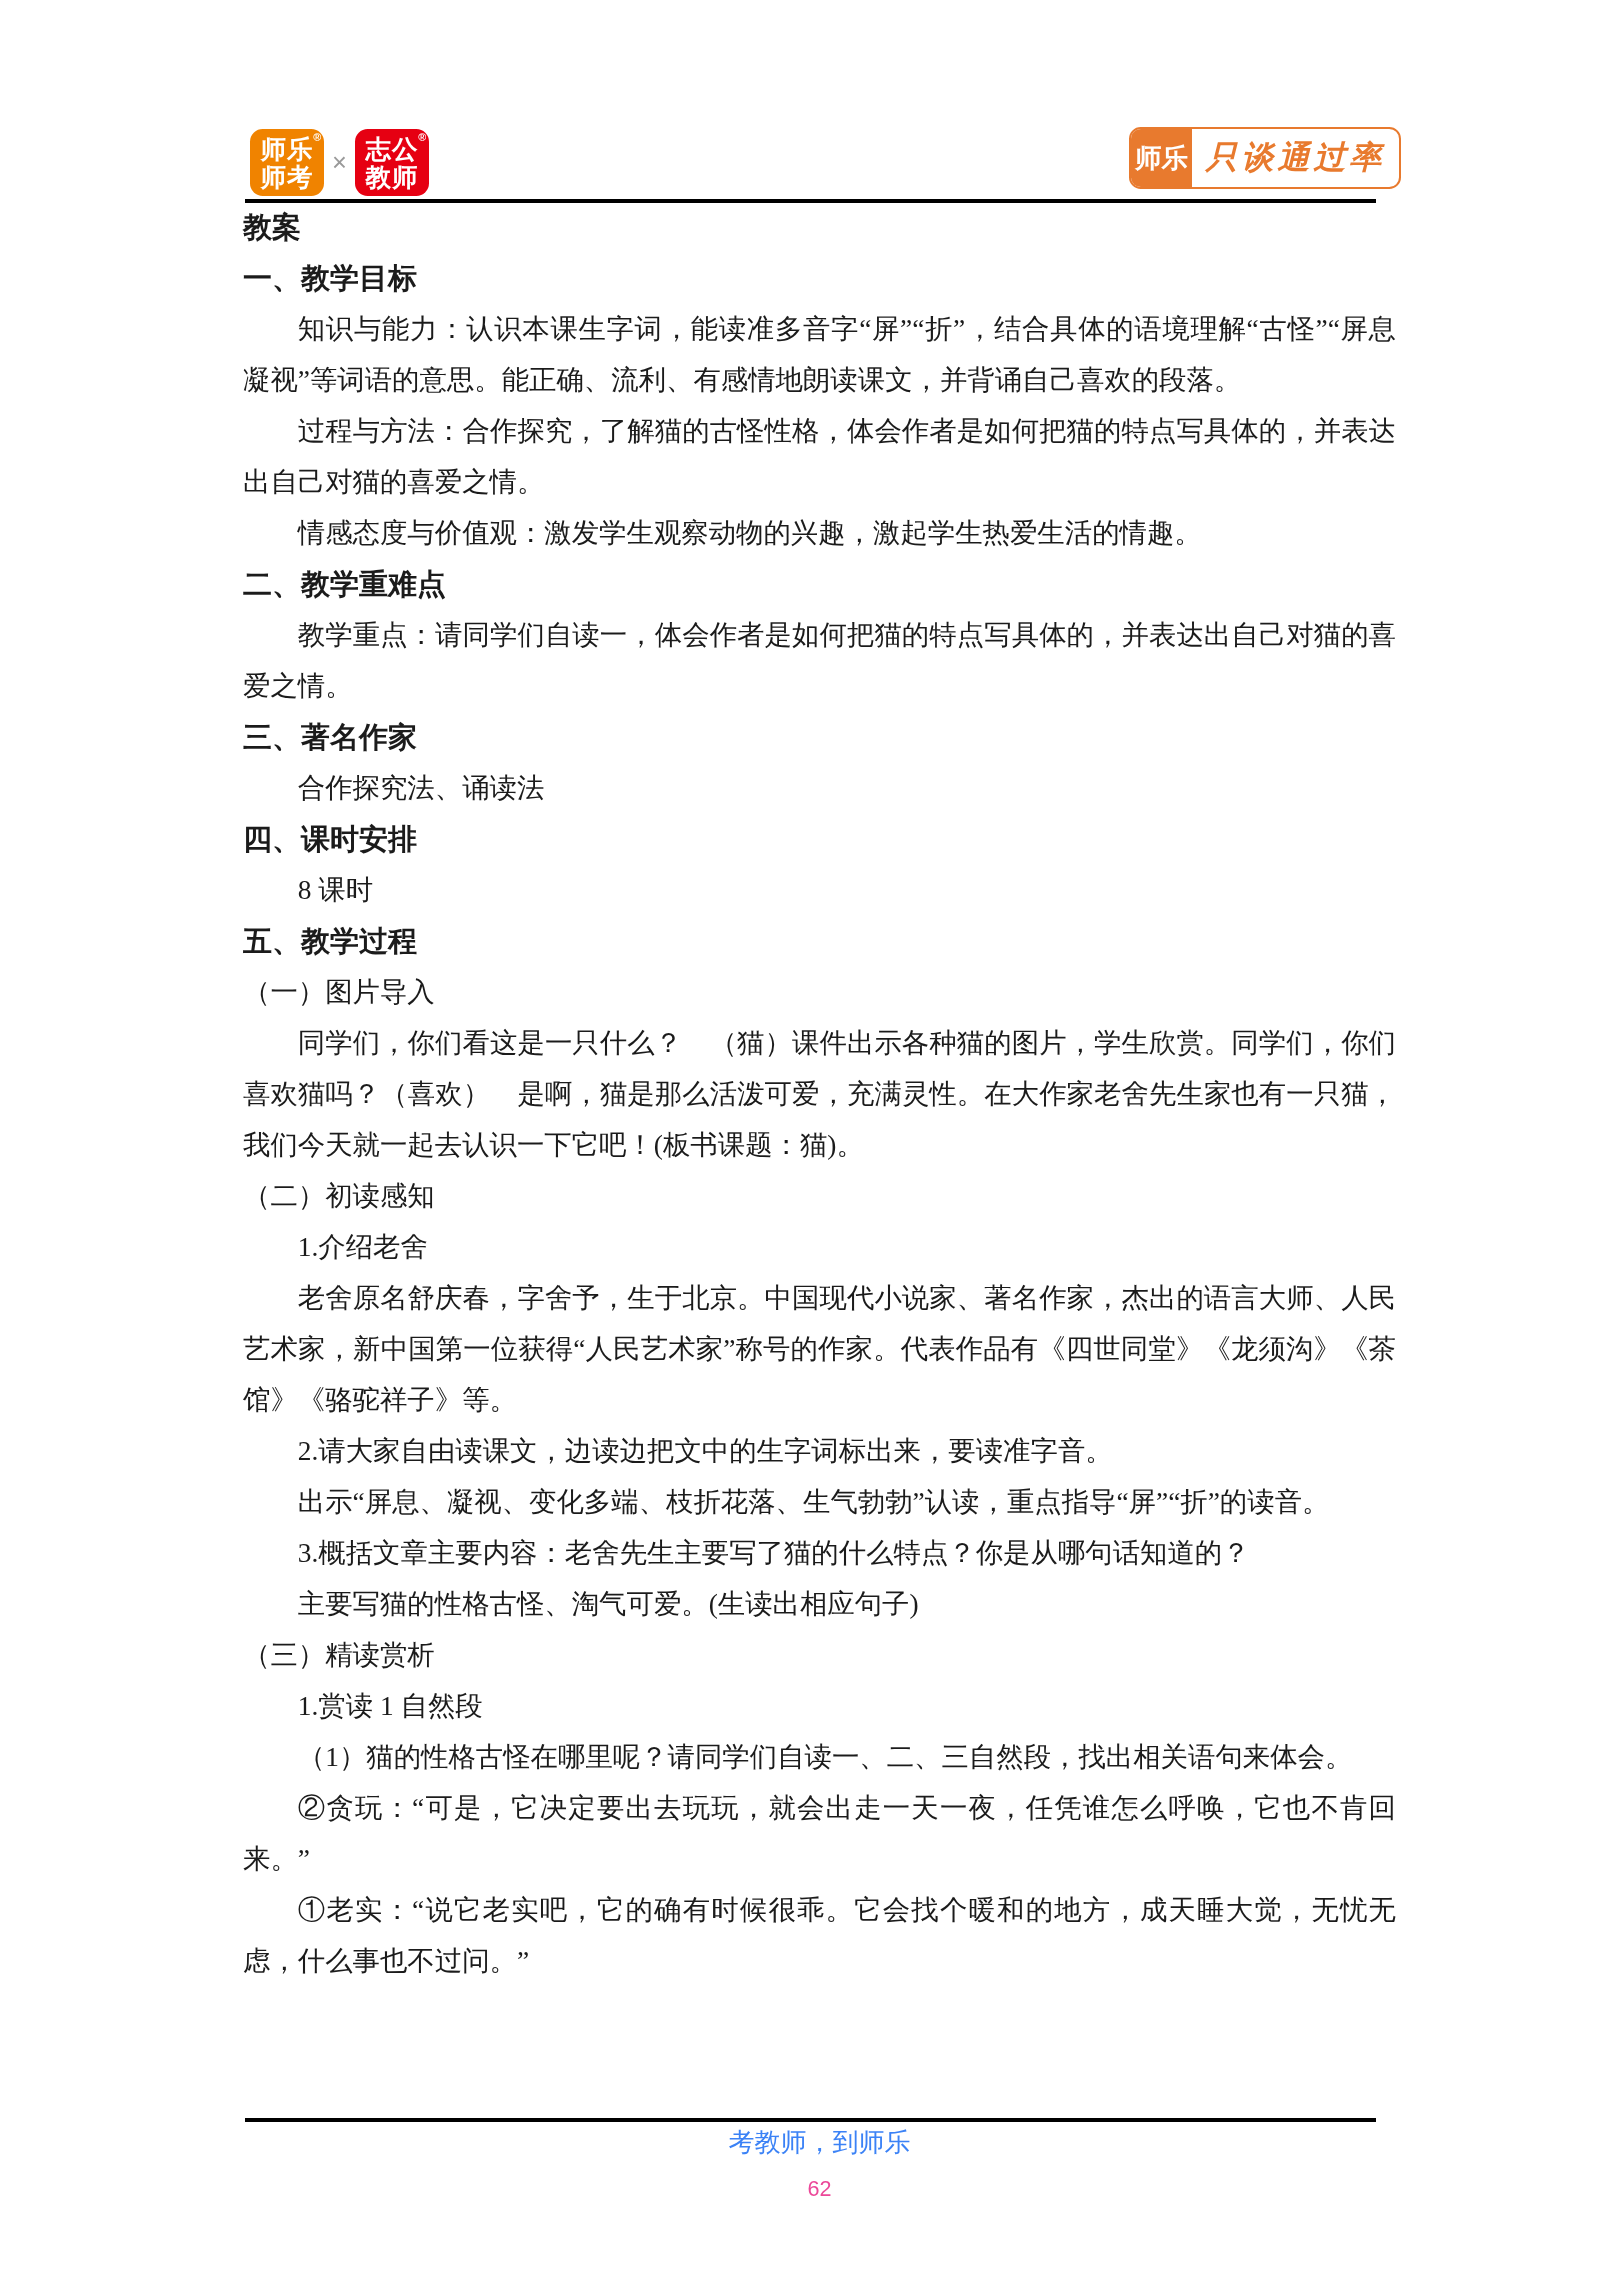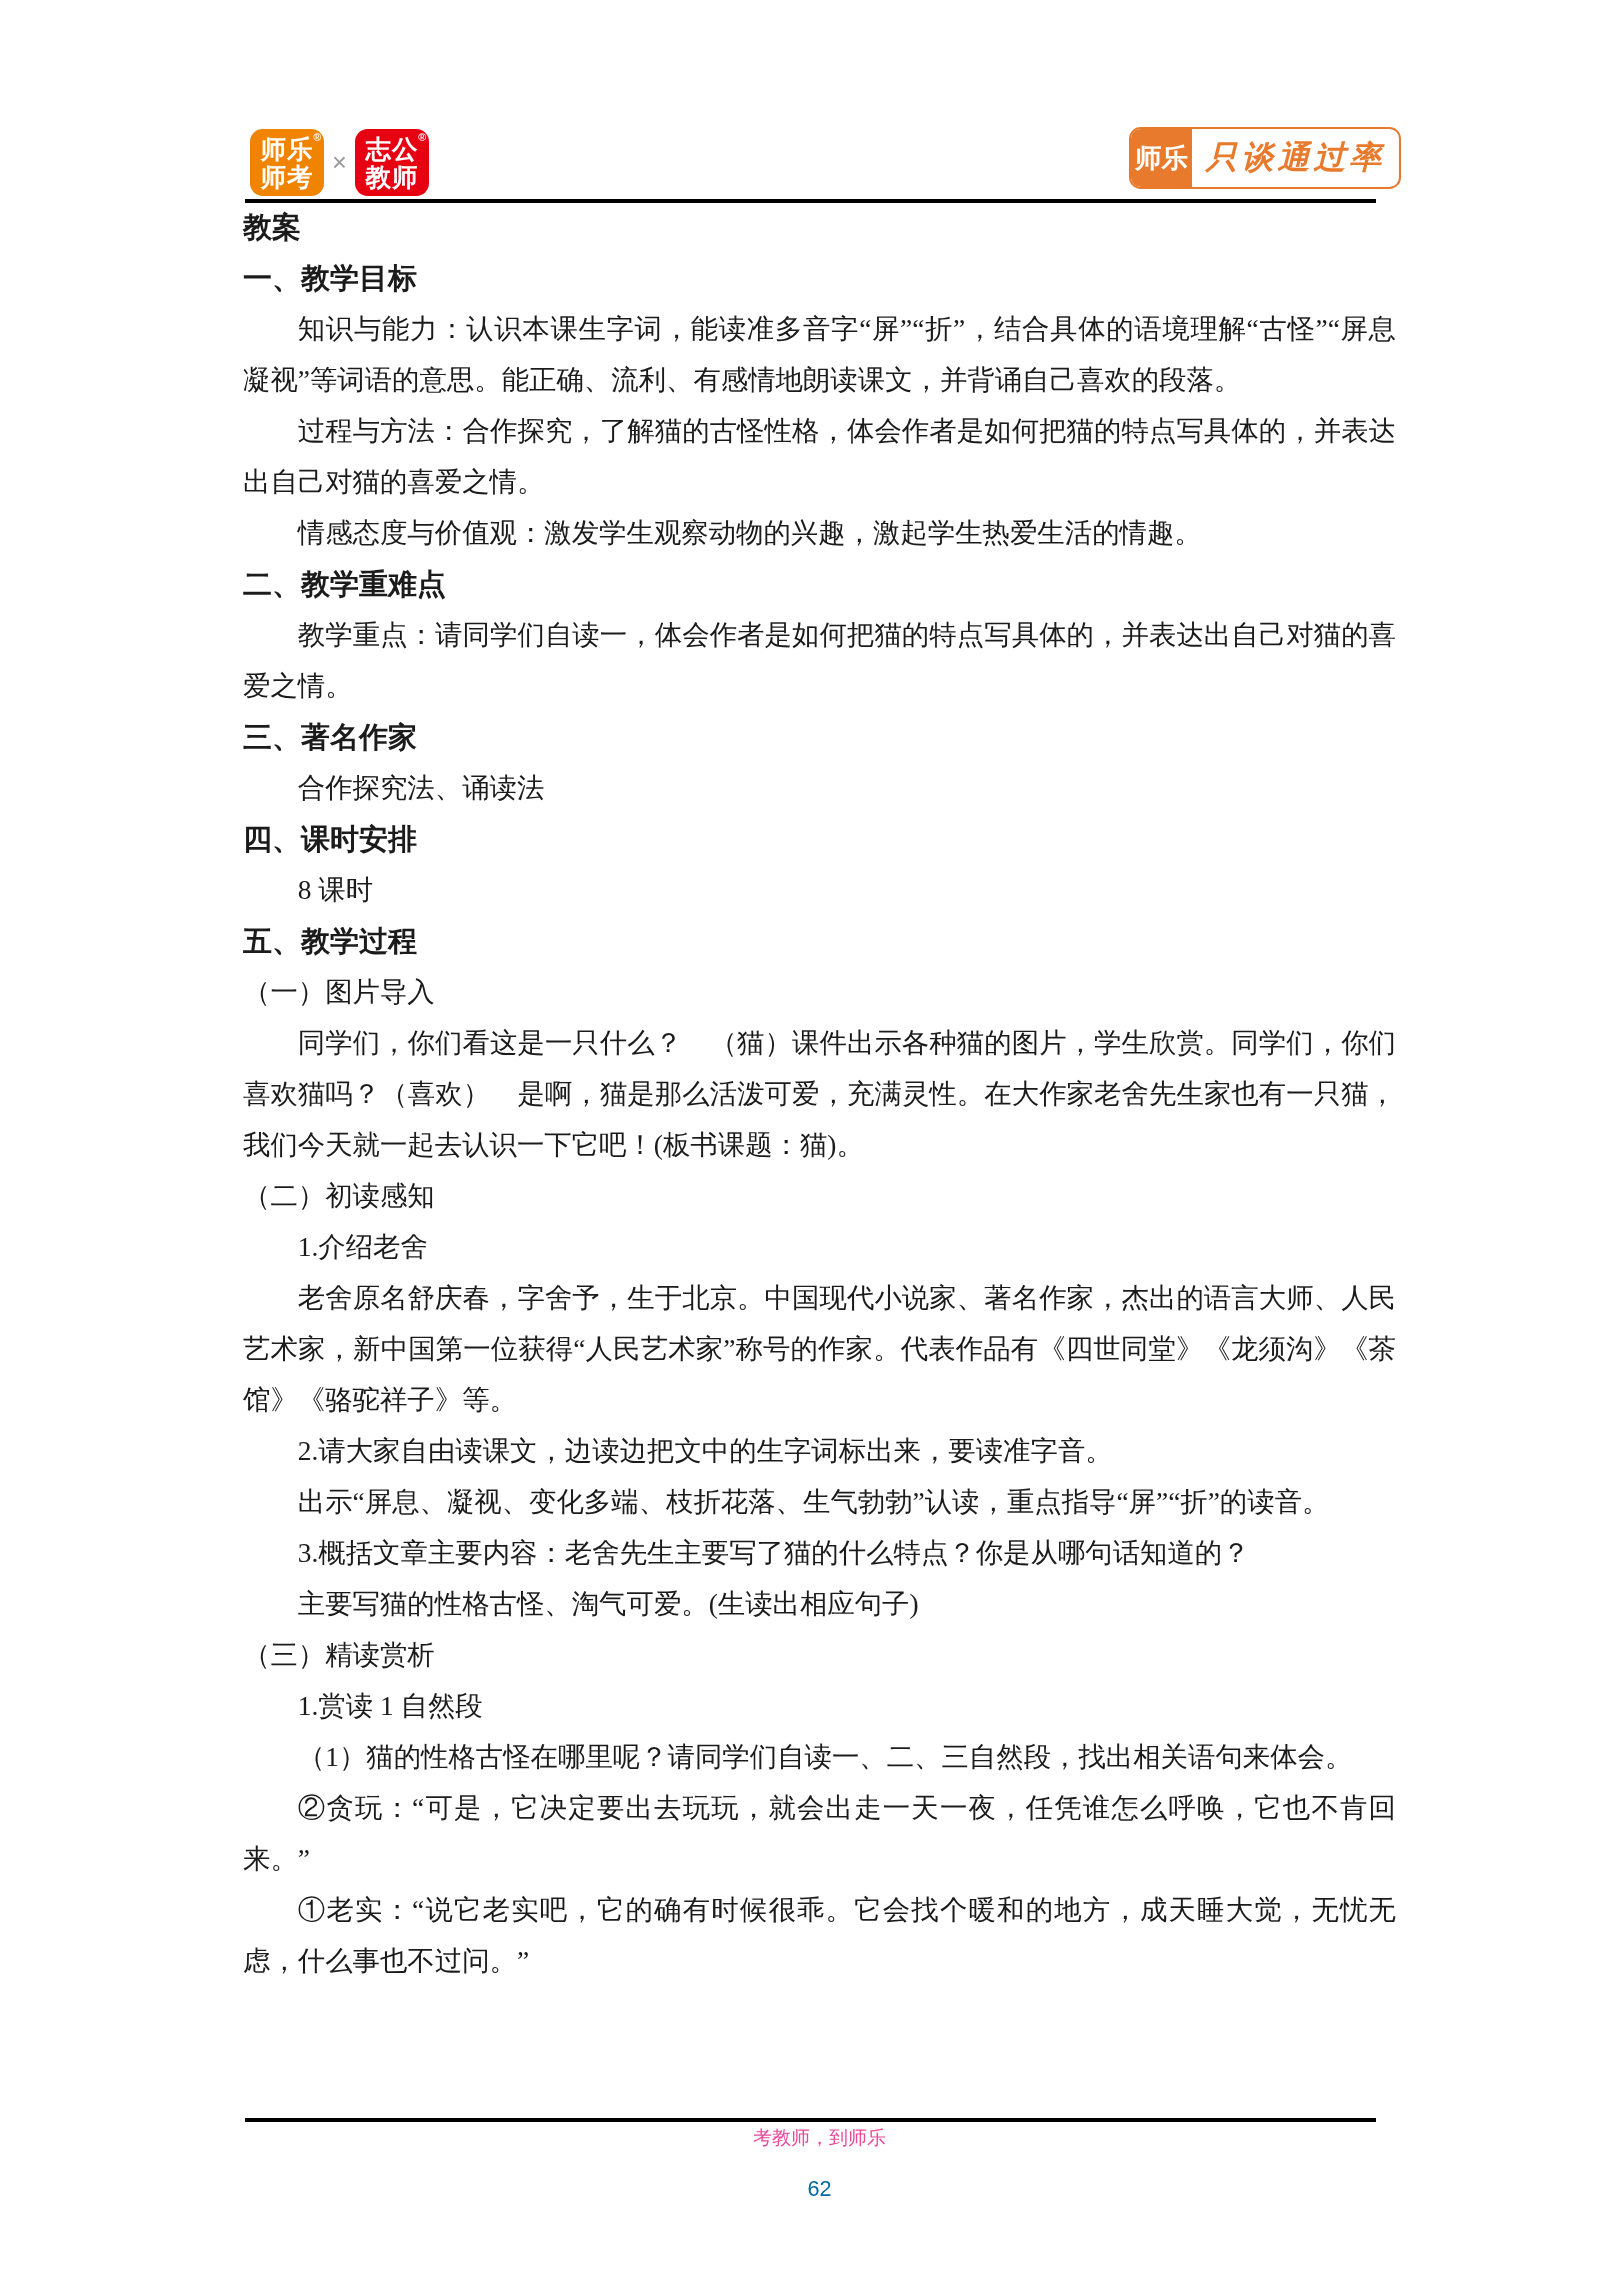--- a/index.html
+++ b/index.html
@@ -54,25 +54,25 @@
   .doc .h{
     font-weight:bold;font-size:29px;
     font-family:"Liberation Sans","DejaVu Sans",sans-serif;
   }
   .doc p{margin:0;}
   .doc .p{text-indent:2em;text-align:justify;}
   .doc .pn{text-indent:0;text-align:justify;}
   
   .ftr-slogan{
     position:absolute;left:243px;top:2125px;width:1153px;text-align:center;
-    font-size:19px;color:#ec4899;
+    font-size:26px;color:#3b82f6;
   }
   .ftr-page{
     position:absolute;left:243px;top:2176px;width:1153px;text-align:center;
-    font-size:21.6px;font-family:"Liberation Sans","DejaVu Sans",sans-serif;color:#0369a1;
+    font-size:21.6px;font-family:"Liberation Sans","DejaVu Sans",sans-serif;color:#ec4899;
   }
 </style>
 </head>
 <body>
 
 <div class="page">
 
   <div class="hdr-logos">
     <div class="logo-sq logo-orange">
       <span class="reg">®</span>

